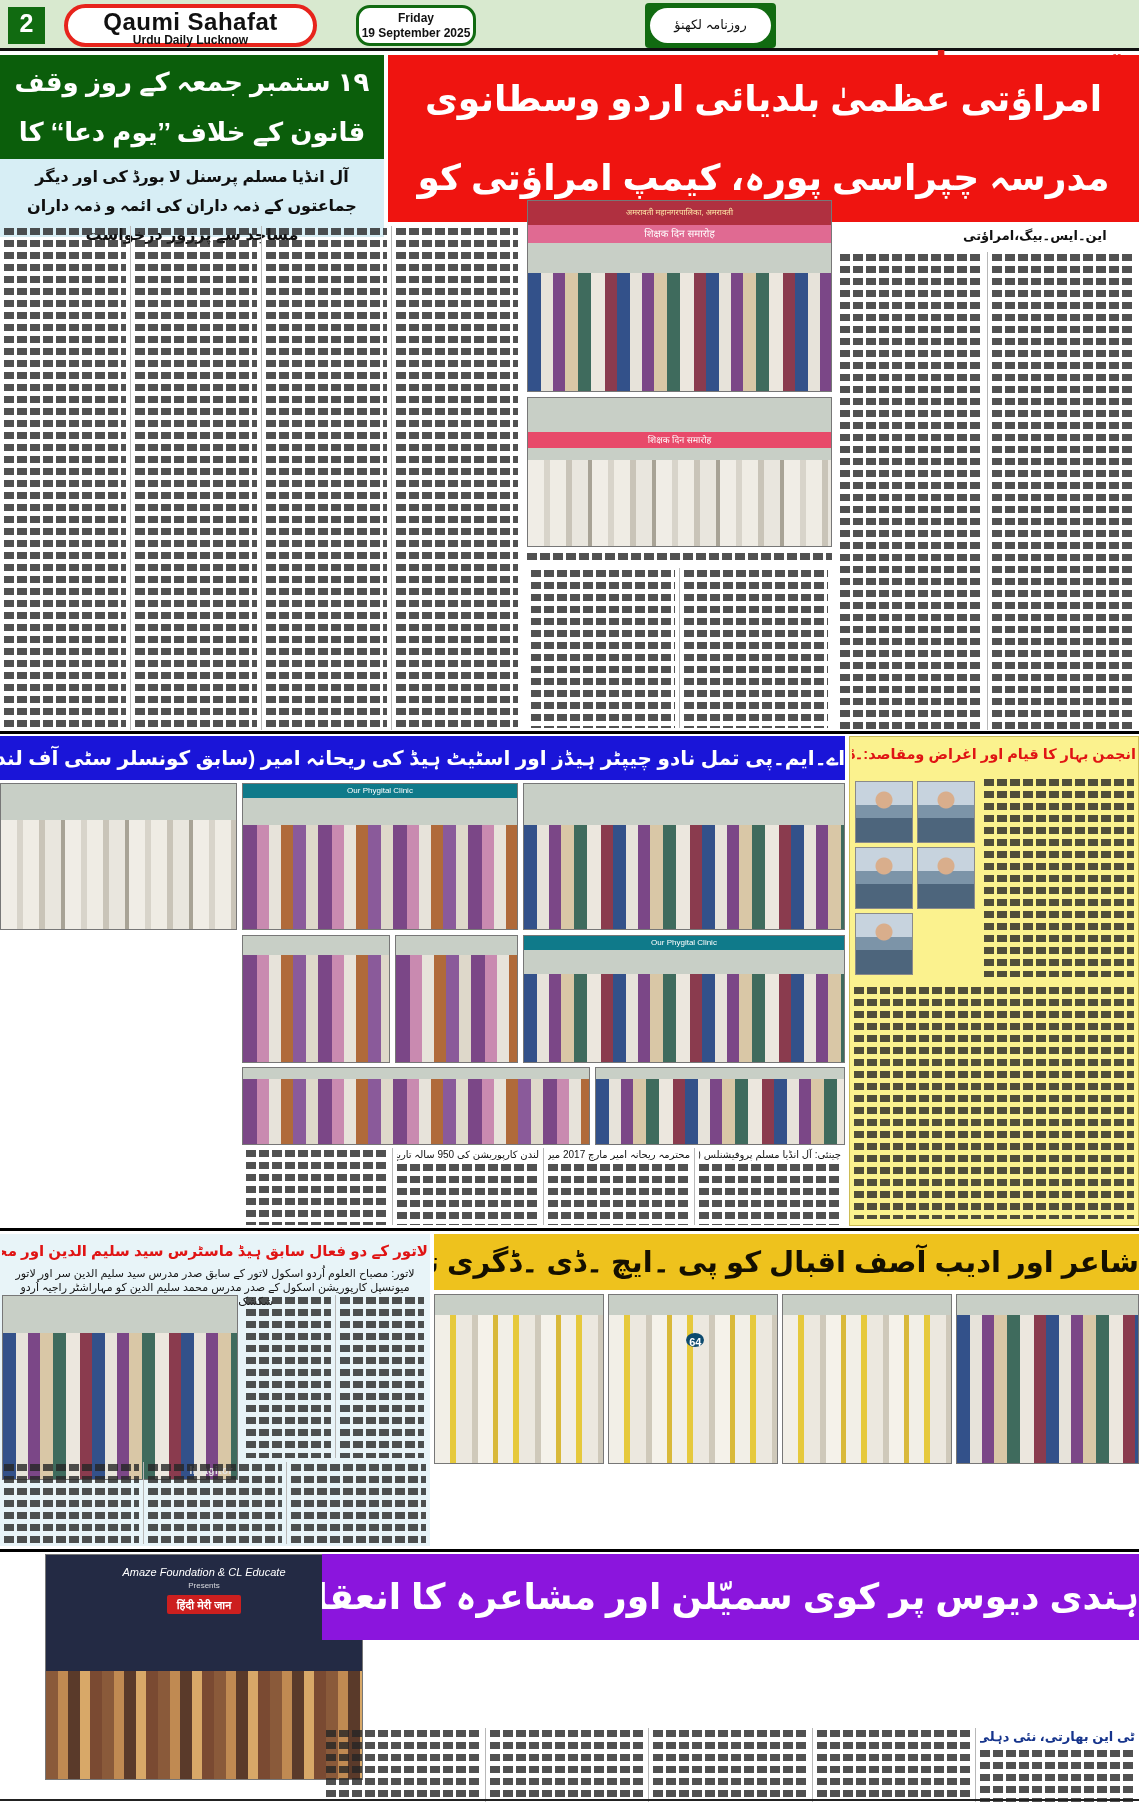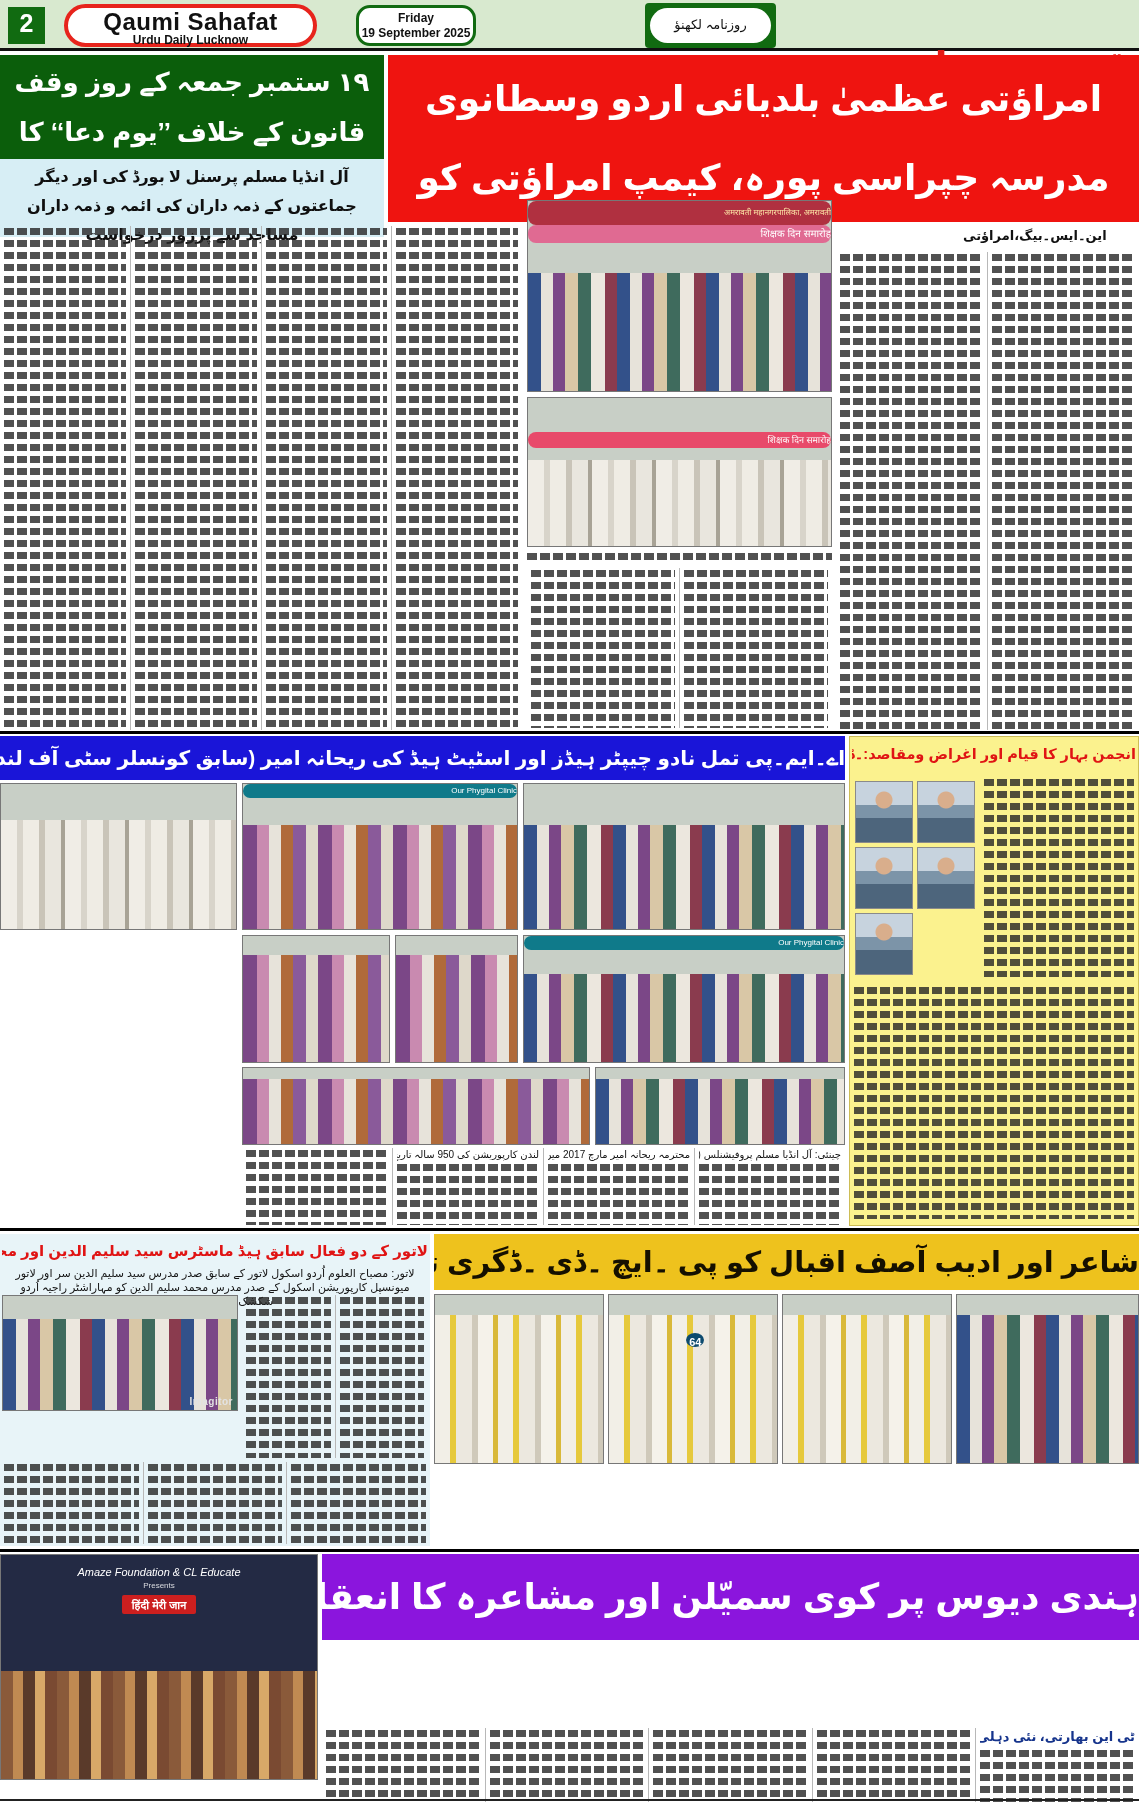--- a/index.html
+++ b/index.html
@@ -66,36 +66,36 @@
          mask-image:repeating-linear-gradient(to right,#000 0 10px,transparent 10px 13px);
          opacity:.8;}
   .frag{font-size:10px;line-height:13px;color:#111;text-align:right;direction:rtl;
         white-space:nowrap;overflow:hidden;}
   .frag-latin{font-size:11px;line-height:14px;font-weight:bold;color:#111;text-align:center;
               direction:ltr;white-space:nowrap;overflow:hidden;}
   .sub-utext{position:absolute;left:0;right:0;bottom:0;}
 
   
   .photo{position:absolute;border:1px solid #777;overflow:hidden;background:#c8cfc6;}
-  .pbanner{position:relative;text-align:right;color:#fff;white-space:nowrap;overflow:hidden;border-radius:8px;}
+  .pbanner{position:relative;text-align:center;color:#fff;white-space:nowrap;overflow:hidden;}
   .ppl{position:absolute;left:0;right:0;bottom:0;}
   .ppl-mix{background:repeating-linear-gradient(90deg,#33518a 0 13px,#e7e3da 13px 25px,#7b4787 25px 37px,#d9c7a6 37px 50px,#3f6b5d 50px 63px,#ece7de 63px 77px,#8a3b4e 77px 89px);}
   .ppl-white{background:repeating-linear-gradient(90deg,#f0ede6 0 16px,#d8d4ca 16px 22px,#efece4 22px 38px,#c9c4b8 38px 44px,#e9e6de 44px 60px,#a8a396 60px 64px);}
   .ppl-women{background:repeating-linear-gradient(90deg,#7b4787 0 14px,#c98ab0 14px 26px,#e7e3da 26px 38px,#b06a3a 38px 50px,#8a5a9a 50px 63px,#ded8ca 63px 75px);}
   .ppl-sash{background:repeating-linear-gradient(90deg,#f2efe7 0 15px,#e6c93c 15px 21px,#ece8df 21px 37px,#cfc9ba 37px 43px,#f5f2ea 43px 58px,#d9b93a 58px 63px);}
   .ppl-warm{background:repeating-linear-gradient(90deg,#8a5a3a 0 12px,#c08a52 12px 22px,#5a3a2a 22px 34px,#d8a868 34px 44px,#7a4a32 44px 56px);}
   .portraits{position:absolute;left:5px;top:44px;width:124px;display:flex;flex-wrap:wrap;gap:4px;}
   .portrait{width:58px;height:62px;border:1px solid #8a8a8a;
             background:radial-gradient(circle at 50% 30%,#d9ae8c 8px,transparent 9px),
                        linear-gradient(180deg,#c7d3de 0 38%,#7c94a8 38% 60%,#4d657c 60%);}
   .badge64{position:absolute;top:38px;left:46%;width:18px;height:14px;border-radius:50%;
            background:#0c4a6e;color:#fff;font-size:11px;font-weight:bold;line-height:18px;text-align:center;}
   .watermark{position:absolute;right:4px;bottom:3px;color:#e3e3e3;font-size:10px;font-weight:bold;
              letter-spacing:.5px;}
-  .amaze{background:linear-gradient(180deg,#232a44 0 60%,#10131f);color:#fff;text-align:center;}
+  .amaze{background:linear-gradient(180deg,#232a44 0 60%,#10131f);color:#fff;text-align:center;margin-left:45px;}
   .amaze-title{font-size:11px;font-style:italic;line-height:15px;margin-top:10px;}
   .amaze-presents{font-size:8px;line-height:11px;opacity:.8;}
   .amaze-banner{display:inline-block;background:#cc1f1f;color:#fff;font-size:11px;font-weight:bold;
                 padding:2px 10px;margin-top:4px;border-radius:2px;}
   .capline{height:12px;}
 </style>
 </head>
 <body>
 
 <div id="page">
@@ -250,21 +250,21 @@
     <div class="ppl ppl-sash" style="height:88%"></div>
   </div>
   <div class="photo" style="left:956px;top:1294px;width:183px;height:170px">
     <div class="ppl ppl-mix" style="height:88%"></div>
   </div>
 
 
   <div class="abs latur-block">
     <div class="latur-head rtl nowrap">لاتور کے دو فعال سابق ہیڈ ماسٹرس سید سلیم الدین اور محمد سلیم الدین ایوارڈ سے سرفراز</div>
     <div class="latur-date">لاتور: مصباح العلوم اُردو اسکول لاتور کے سابق صدر مدرس سید سلیم الدین سر اور لاتور میونسپل کارپوریشن اسکول کے صدر مدرس محمد سلیم الدین کو مہاراشٹر راجیہ اُردو شکشک سنگھٹنا کی جانب</div>
-    <div class="photo" style="left:2px;top:61px;width:236px;height:116px">
+    <div class="photo" style="left:2px;top:61px;width:236px;height:185px">
       <div class="ppl ppl-mix" style="height:80%"></div>
       <div class="watermark">Imagitor</div>
     </div>
     <div class="abs cols" style="left:242px;top:61px;width:186px;height:163px">
       <div class="col">
           <div class="fill utext"></div>
         </div>
       <div class="col">
           <div class="fill utext"></div>
         </div>

